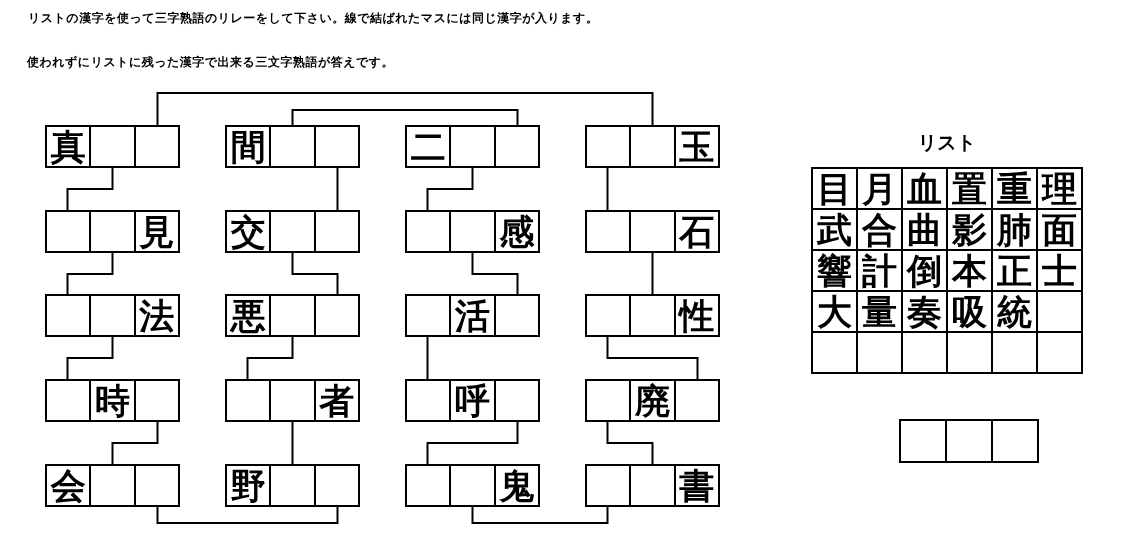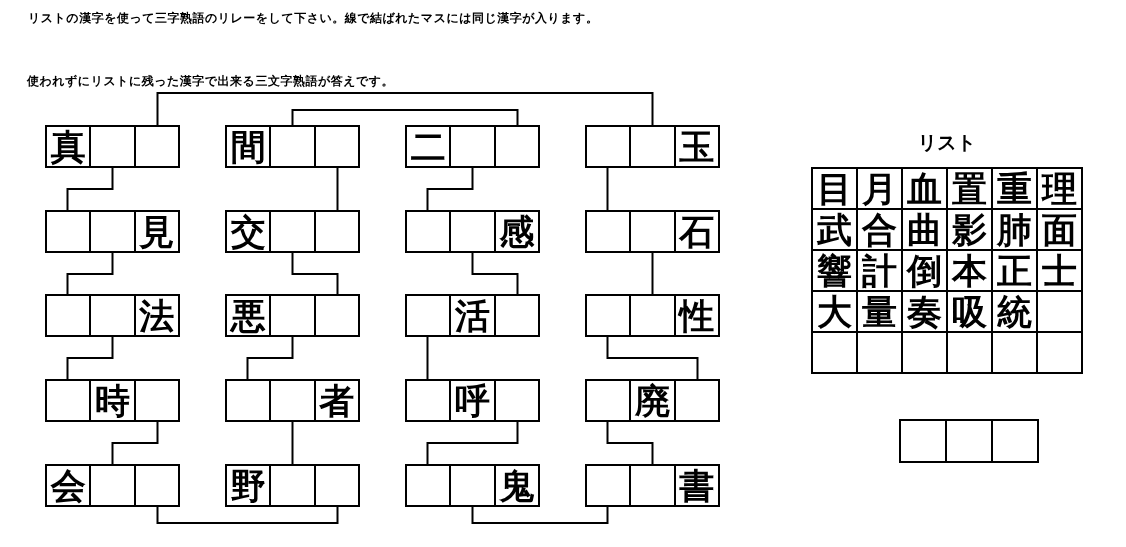--- a/index.html
+++ b/index.html
@@ -14,21 +14,21 @@
   .instr{
     position:absolute;
     font-family:"Liberation Serif",serif;
     font-weight:600;
     font-size:12px;
     letter-spacing:0.5px;
     white-space:nowrap;
     color:#000;
   }
   #instr1{left:28px;top:10px;}
-  #instr2{left:27px;top:54px;margin-top:19px;}
+  #instr2{left:27px;top:54px;}
   #lines{position:absolute;left:0;top:0;}
   #lines polyline{fill:none;stroke:#000;stroke-width:2;}
   .puzzle-box{
     position:absolute;
     width:135px;height:43px;
     box-sizing:border-box;
     border:2px solid #000;
     background:#fff;
     display:flex;
   }

